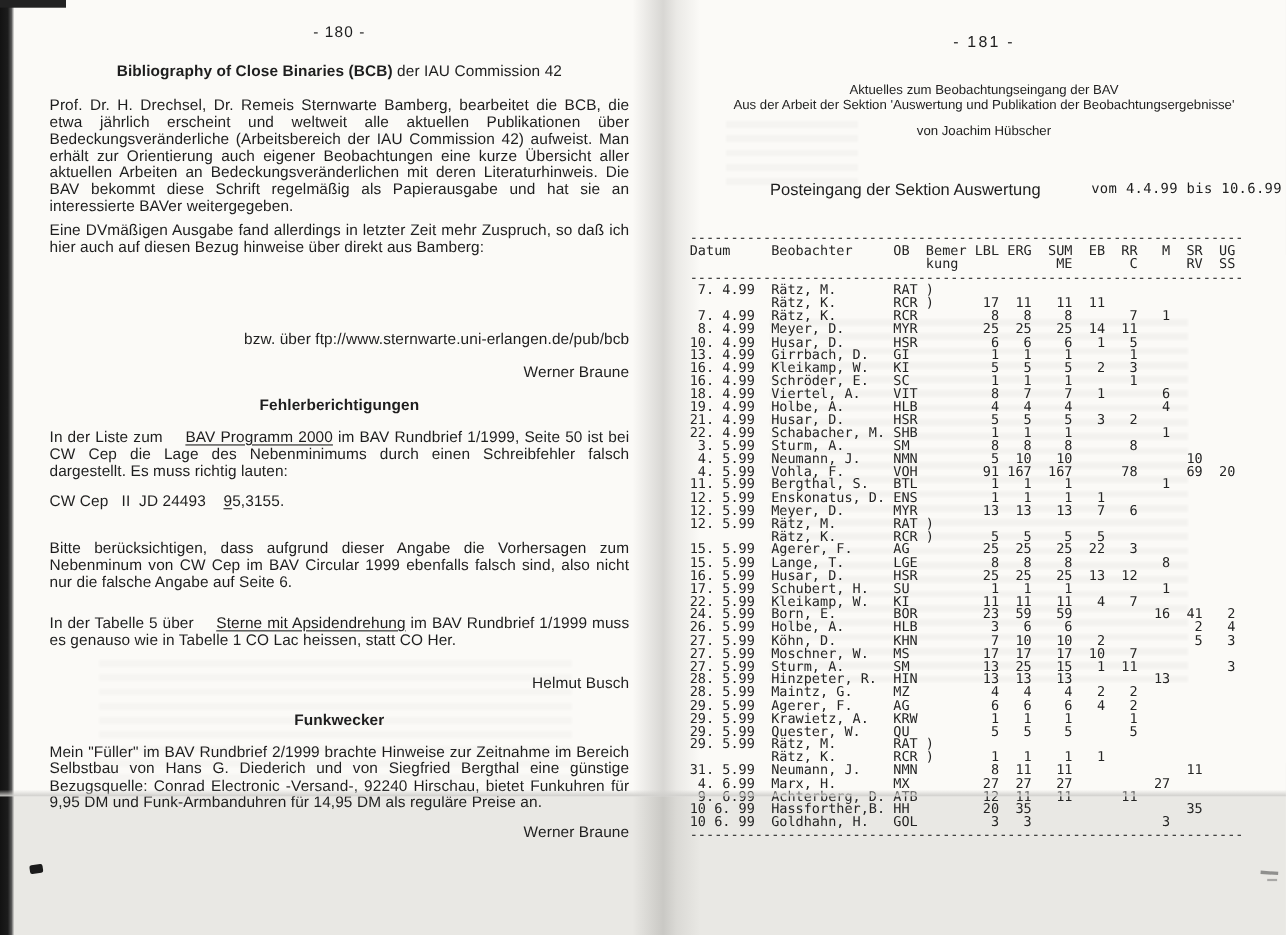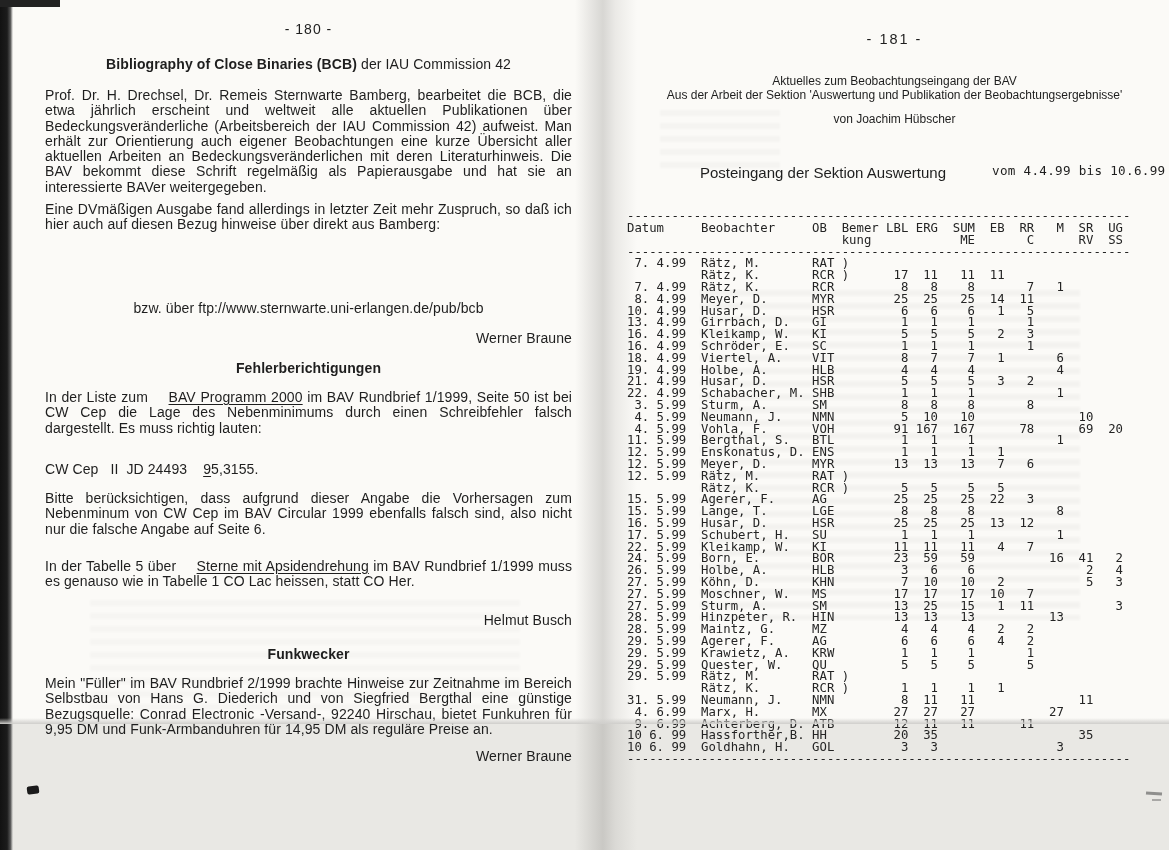--- a/index.html
+++ b/index.html
@@ -50,29 +50,29 @@
   <div class="lpage">
     <div class="lp center pagenum" style="top:22px;">-  180  -</div>
 
     <div class="lp center" style="top:57px;"><span class="bold">Bibliography of Close Binaries (BCB)</span><span> der IAU Commission 42</span></div>
 
     <div class="lp" style="top:88px;">Prof. Dr. H. Drechsel, Dr. Remeis Sternwarte Bamberg, bearbeitet die BCB, die etwa jährlich erscheint und weltweit alle aktuellen Publikationen über Bedeckungsveränderliche (Arbeitsbereich der IAU Commission 42) aufweist. Man erhält zur Orientierung auch eigener Beobachtungen eine kurze Übersicht aller aktuellen  Arbeiten an Bedeckungsveränderlichen mit deren Literaturhinweis. Die BAV bekommt diese Schrift regelmäßig als Papierausgabe und hat sie an interessierte BAVer weitergegeben.</div>
 
     <div class="lp" style="top:202px;">Eine DVmäßigen Ausgabe fand allerdings in letzter Zeit mehr Zuspruch, so daß ich hier auch auf diesen Bezug hinweise über direkt aus Bamberg:</div>
 
 
-    <div class="lp" style="top:301px;text-align:center;">bzw. über  ftp://www.sternwarte.uni-erlangen.de/pub/bcb</div>
+    <div class="lp" style="top:301px;text-align:right;">bzw. über  ftp://www.sternwarte.uni-erlangen.de/pub/bcb</div>
 
     <div class="lp right sig" style="top:331px;">Werner  Braune</div>
 
     <div class="lp center bold" style="top:361px;">Fehlerberichtigungen</div>
 
     <div class="lp" style="top:390px;"><span>In der Liste zum </span><span class="u">BAV Programm 2000</span><span> im BAV Rundbrief 1/1999, Seite 50 ist bei CW Cep die Lage des Nebenminimums durch einen Schreibfehler falsch dargestellt. Es muss richtig lauten:</span></div>
 
-    <div class="lp" style="top:462px;text-align:left;white-space:pre;"><span>CW Cep   II  JD 24493</span><span class="u">9</span><span>5,3155.</span></div>
+    <div class="lp" style="top:448px;text-align:left;white-space:pre;"><span>CW Cep   II  JD 24493</span><span class="u">9</span><span>5,3155.</span></div>
 
     <div class="lp" style="top:491px;">Bitte berücksichtigen, dass aufgrund dieser Angabe die Vorhersagen zum Nebenminum von CW Cep im BAV Circular 1999 ebenfalls falsch sind, also nicht nur die falsche Angabe auf Seite 6.</div>
 
     <div class="lp" style="top:559px;"><span>In der Tabelle 5 über </span><span class="u">Sterne mit Apsidendrehung</span><span> im BAV Rundbrief 1/1999 muss es genauso wie in Tabelle 1  CO Lac heissen, statt CO Her.</span></div>
 
     <div class="lp right sig" style="top:613px;">Helmut Busch</div>
 
     <div class="lp center bold" style="top:647px;">Funkwecker</div>
 
     <div class="lp" style="top:676px;">Mein "Füller" im BAV Rundbrief 2/1999 brachte Hinweise zur Zeitnahme im Bereich Selbstbau von Hans G. Diederich und von Siegfried Bergthal eine günstige Bezugsquelle: Conrad Electronic -Versand-, 92240 Hirschau, bietet Funkuhren für 9,95 DM und Funk-Armbanduhren für 14,95 DM als reguläre Preise an.</div>

